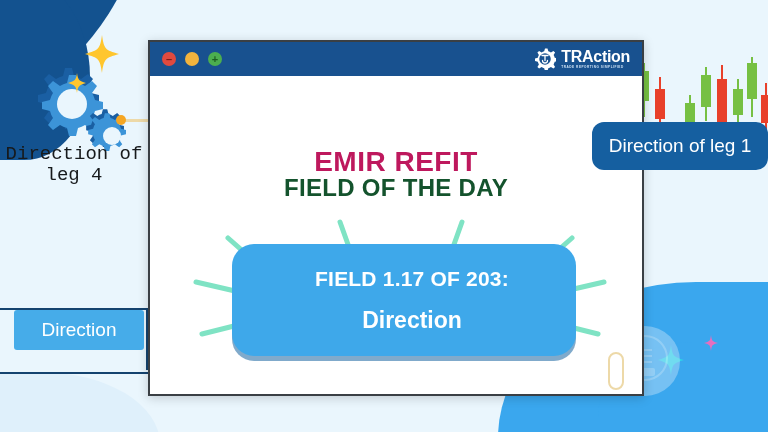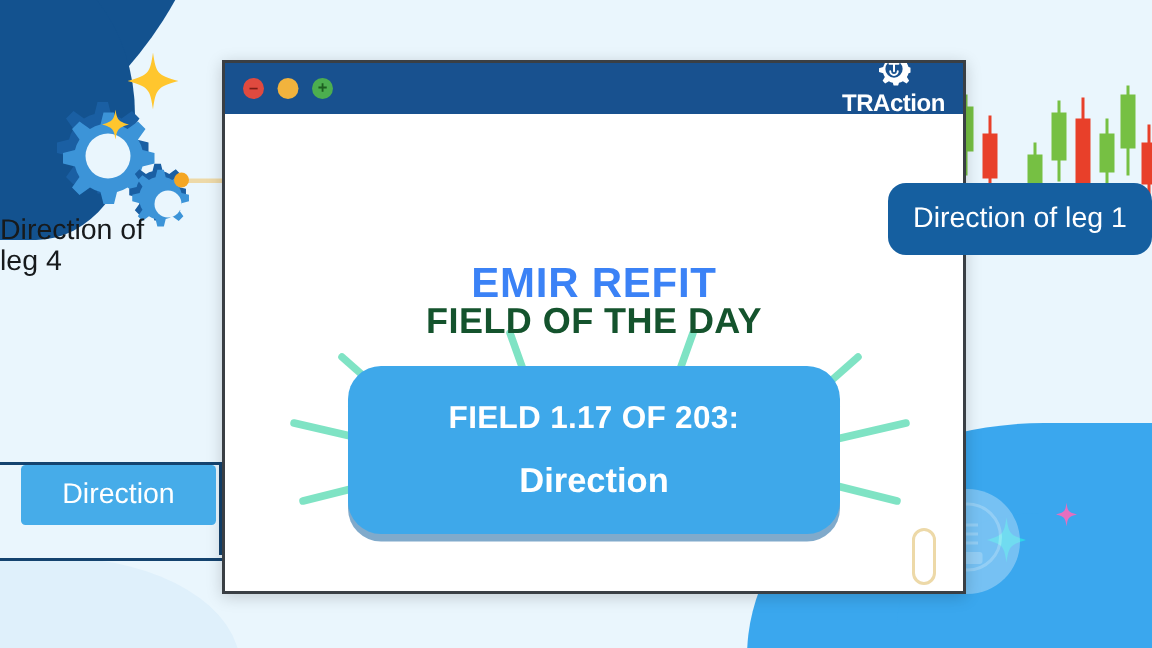--- a/index.html
+++ b/index.html
@@ -58,56 +58,57 @@
     height:34px;background:#18518f;display:flex;align-items:center;
     padding:0 12px;justify-content:space-between;
   }
   .lights{display:flex;align-items:center;gap:9px;}
   .light{width:14px;height:14px;border-radius:50%;display:flex;align-items:center;
     justify-content:center;font-size:11px;line-height:1;font-weight:bold;}
   .l-red{background:#e04a3f;color:#7d1c16;}
   .l-amb{background:#f2b33d;color:#9a6c10;}
   .l-grn{background:#4cae4f;color:#1d5e20;}
 
-  .brand{display:flex;align-items:center;gap:5px;flex-direction:column;}
+  .brand{display:flex;align-items:center;gap:5px;}
   .brand-mark{width:22px;height:22px;}
   .brand-text{display:flex;flex-direction:column;line-height:1;}
   .brand-name{color:#ffffff;font-size:16px;font-weight:bold;letter-spacing:-.3px;}
   .brand-tag{color:#cfe2f5;font-size:3.1px;letter-spacing:.55px;font-weight:bold;
     margin-top:1.5px;white-space:nowrap;}
 
   .win-body{position:relative;height:318px;background:#fff;}
 
   .heading{position:absolute;left:0;right:0;top:72px;text-align:center;}
-  .h-top{font-size:28px;font-weight:bold;color:#3b82f6;letter-spacing:.5px;line-height:1;margin-top:27px;}
+  .h-top{font-size:28px;font-weight:bold;color:#be185d;letter-spacing:.5px;line-height:1;}
   .h-sub{font-size:24px;font-weight:bold;color:#14532d;letter-spacing:.3px;
     line-height:1;}
 
   .field-card{
     position:absolute;left:82px;top:168px;width:328px;height:112px;
     background:#3ea8ea;border-radius:22px;
     box-shadow:0 5px 0 rgba(23,100,160,.55);
     display:flex;flex-direction:column;align-items:center;justify-content:center;
     gap:16px;
+    padding-left:16px;
   }
   .fc-line1{color:#ffffff;font-size:21px;font-weight:bold;letter-spacing:.2px;}
   .fc-line2{color:#ffffff;font-size:23px;font-weight:bold;}
 
   .rays{position:absolute;left:40px;top:140px;width:420px;height:170px;
         pointer-events:none;}
 
   
   .pill{position:absolute;border:2px solid #edd9a8;border-radius:9px;background:transparent;}
   .conn{position:absolute;background:#edd9a8;}
   .dot{position:absolute;border-radius:50%;background:#f5a623;}
 
   
   .lbl-plain{
     position:absolute;color:#171a1c;font-size:19px;font-weight:normal;
-    line-height:1.1;text-align:left;
+    line-height:1.1;text-align:center;font-family:Liberation Mono, monospace;
   }
   .lbl-box-light{
     position:absolute;background:#46ace9;border-radius:3px;
     color:#ffffff;font-size:19px;display:flex;align-items:center;
     justify-content:center;
   }
   .lbl-box-dark{
     position:absolute;background:#155fa0;border-radius:12px;
     color:#ffffff;font-size:19px;display:flex;align-items:center;
     justify-content:center;

